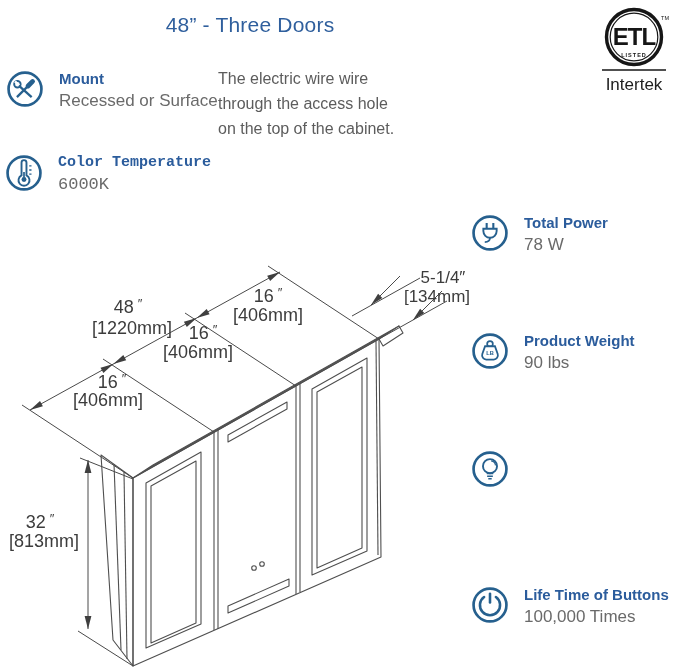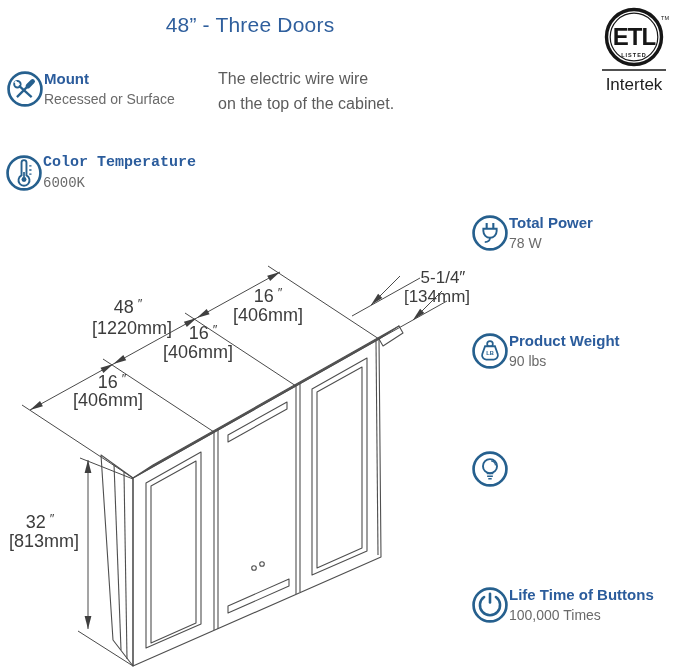--- a/index.html
+++ b/index.html
@@ -2,38 +2,39 @@
 <html><head>
 <meta charset="utf-8">
 <style>
   html,body{margin:0;padding:0;background:#fff;}
   .page{position:relative;width:679px;height:671px;background:#ffffff;overflow:hidden;
         font-family:"Liberation Sans",sans-serif;padding-left:18px;}
   .main-title{position:absolute;left:0;top:13px;width:500px;text-align:center;
         font-size:21px;color:#2f5f9d;letter-spacing:.2px;}
   .note{position:absolute;left:218px;top:66px;width:185px;font-size:16px;color:#5c5c5c;line-height:25px;}
   
-  .feat{position:absolute;display:flex;align-items:flex-start;}
+  .feat{position:absolute;display:flex;gap:15px;align-items:flex-start;}
   .ficon{width:38px;height:38px;flex:none;}
   .ftext .flabel{font-size:15px;font-weight:bold;color:#2b5c9c;}
-  .ftext .fvalue{font-size:14px;color:#6a6a6a;margin-top:4px;}
+  .ftext .fvalue{font-size:17px;color:#6a6a6a;margin-top:4px;}
   .drawing{position:absolute;left:0;top:255px;width:470px;height:416px;}
   .etl{position:absolute;left:592px;top:4px;width:84px;height:96px;}
   .dimtxt{fill:#3c3c3c;font-size:18px;}
   .dimtxt-s{fill:#3c3c3c;font-size:17px;}
 </style>
 </head>
 <body>
 
 <div class="page">
 
   <div class="main-title">48” - Three Doors</div>
 
   <div class="note">
     <div>The electric wire wire</div>
+    <div>through the access hole</div>
     <div>on the top of the cabinet.</div>
   </div>
 
   <svg class="etl" viewBox="0 0 84 96">
     <circle cx="42" cy="33" r="27.5" fill="none" stroke="#161616" stroke-width="3.4"></circle>
     <circle cx="42" cy="33" r="23.8" fill="none" stroke="#161616" stroke-width="1.2"></circle>
     <text x="42" y="41" text-anchor="middle" font-size="24" font-weight="bold" fill="#161616" letter-spacing="-1">ETL</text>
     <text x="42" y="52.5" text-anchor="middle" font-size="5.5" font-weight="bold" fill="#161616" letter-spacing="1">LISTED</text>
     <text x="73" y="16" text-anchor="middle" font-size="5.5" fill="#161616">TM</text>
     <line x1="10" y1="66" x2="74" y2="66" stroke="#161616" stroke-width="1.6"></line>

